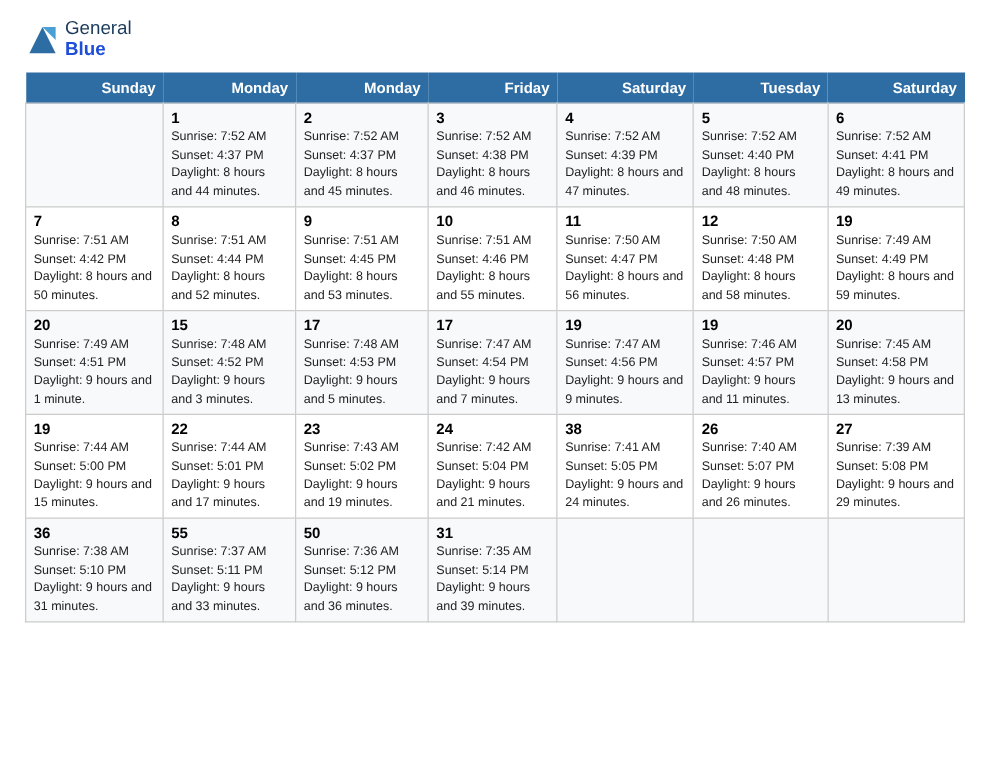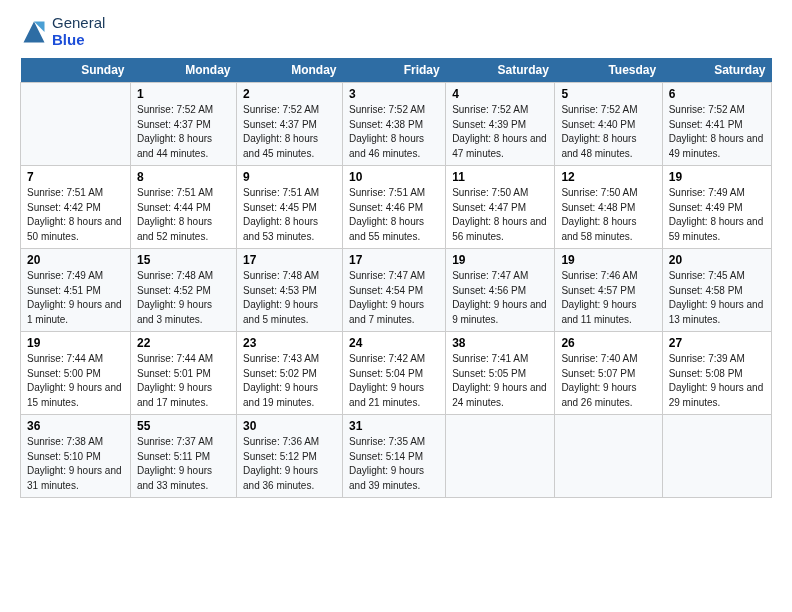--- a/index.html
+++ b/index.html
@@ -233,21 +233,21 @@
         <tr>
           <td>
             <div class="day-num">36</div>
             <div class="day-info">Sunrise: 7:38 AM<br>Sunset: 5:10 PM<br>Daylight: 9 hours and 31 minutes.</div>
           </td>
           <td>
             <div class="day-num">55</div>
             <div class="day-info">Sunrise: 7:37 AM<br>Sunset: 5:11 PM<br>Daylight: 9 hours and 33 minutes.</div>
           </td>
           <td>
-            <div class="day-num">30</div>
+            <div class="day-num">50</div>
             <div class="day-info">Sunrise: 7:36 AM<br>Sunset: 5:12 PM<br>Daylight: 9 hours and 36 minutes.</div>
           </td>
           <td>
             <div class="day-num">31</div>
             <div class="day-info">Sunrise: 7:35 AM<br>Sunset: 5:14 PM<br>Daylight: 9 hours and 39 minutes.</div>
           </td>
           <td></td>
           <td></td>
           <td></td>
         </tr>

